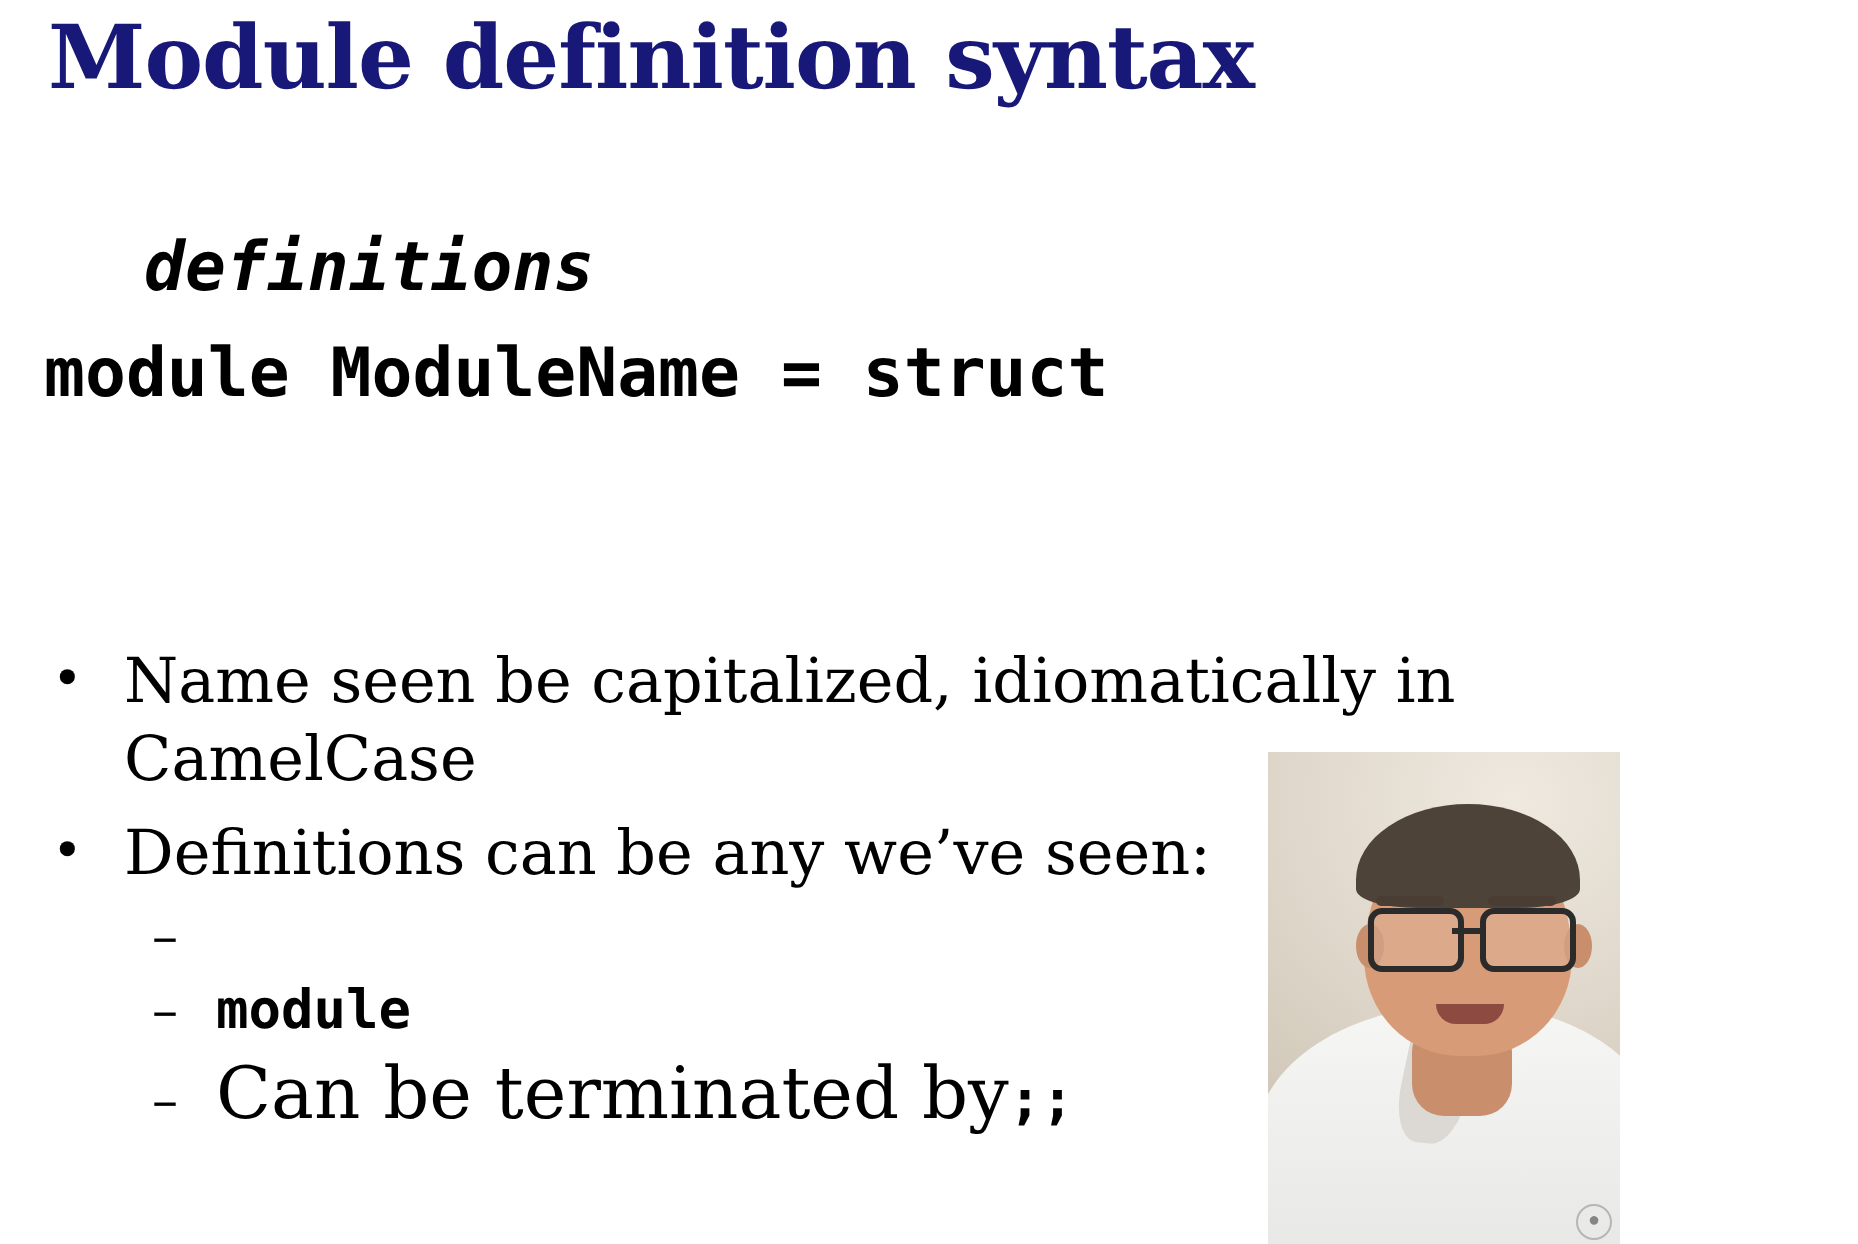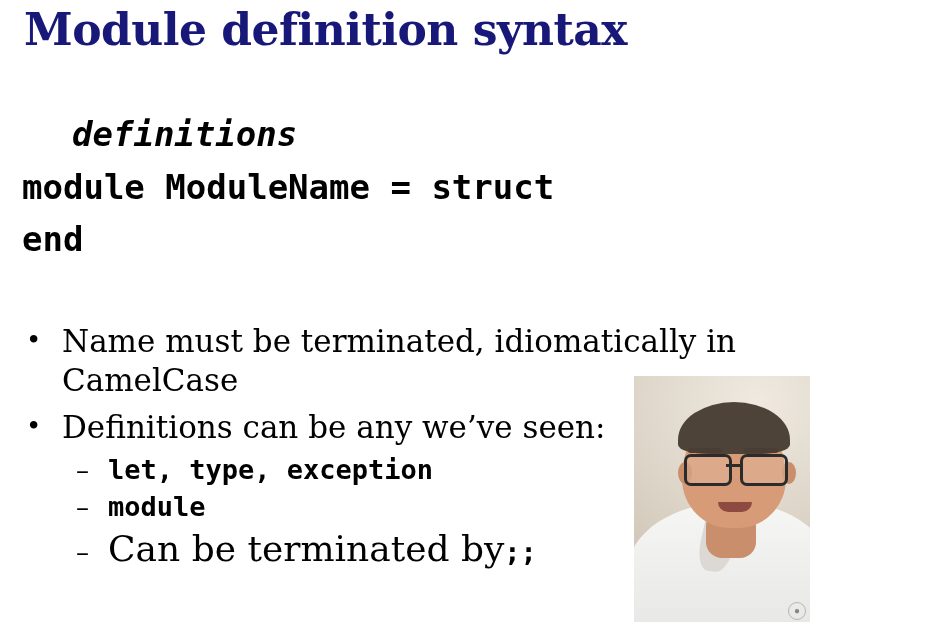--- a/index.html
+++ b/index.html
@@ -238,40 +238,38 @@
 </head>
 <body>
 
 <div class="slide">
 
   <div class="slide-title">Module definition syntax</div>
 
   <div class="code-block">
     <div class="code-line indent code-italic">definitions</div>
     <div class="code-line">module ModuleName = struct</div>
-    <div class="code-line">end</div>
   </div>
 
   <div class="bullets">
 
     <div class="bullet">
       <span class="marker">•</span>
-      <span class="btext">Name must be terminated, idiomatically in CamelCase</span>
+      <span class="btext">Name seen be capitalized, idiomatically in CamelCase</span>
     </div>
 
     <div class="bullet">
       <span class="marker">•</span>
       <span class="btext">Definitions can be any we’ve seen:</span>
     </div>
 
     <div class="sub-bullets">
 
       <div class="sub-bullet">
         <span class="marker">–</span>
-        <span class="mono">let, type, exception</span>
       </div>
 
       <div class="sub-bullet">
         <span class="marker">–</span>
         <span class="mono">module</span>
       </div>
 
       <div class="sub-bullet">
         <span class="marker">–</span>
         <span class="serif">Can be terminated by </span>

